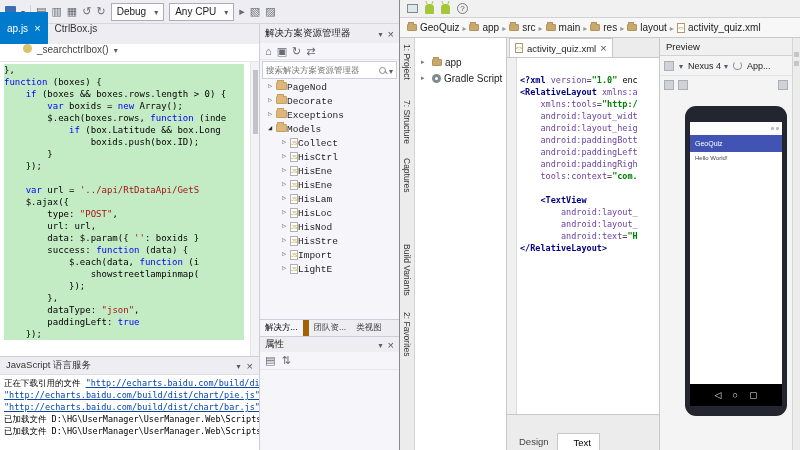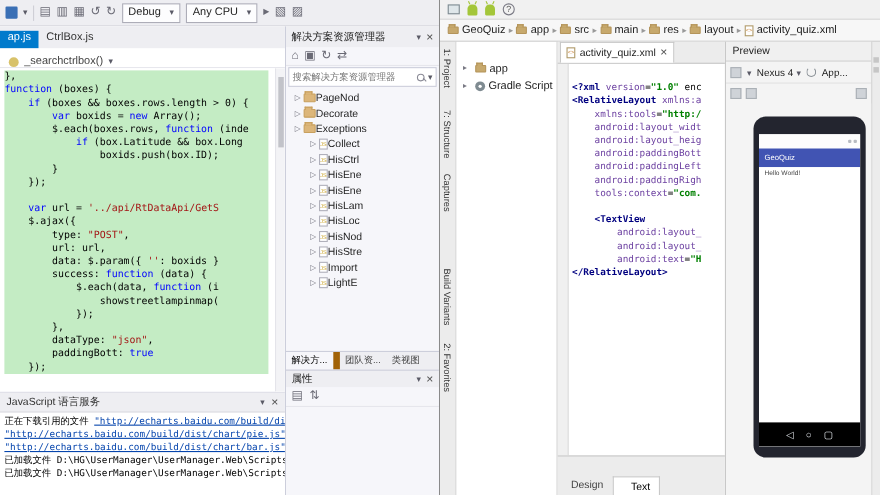--- a/index.html
+++ b/index.html
@@ -11,24 +11,24 @@
   .vs-toolbar { height: 24px; background: #eeeef2; border-bottom: 1px solid #d6d6dd; display: flex; align-items: center; gap: 5px; padding: 0 5px; }
   .blue-sq { width: 11px; height: 11px; background: #3a6fb5; border-radius: 1px; display: inline-block; }
   .gico { color: #6a6a75; font-size: 11px; line-height: 11px; }
   .tsep { width: 1px; height: 14px; background: #cfcfd6; }
   .vs-combo { background: #fdfdfe; border: 1px solid #adadb8; height: 18px; display: flex; align-items: center; gap: 8px; padding: 0 5px; font-size: 10px; color: #222; }
   .caret::after { content: "▾"; font-size: 8px; color: #5a5a66; }
   .x::after { content: "×"; font-size: 11px; color: #555; }
   .vs-main { position: absolute; top: 24px; left: 0; right: 0; bottom: 0; display: flex; }
   .vs-left { width: 260px; display: flex; flex-direction: column; border-right: 1px solid #cccedb; background: #fff; }
   .vs-tabs { height: 20px; display: flex; background: #eeeef2; align-items: flex-end; }
-  .vs-tab { height: 16px; display: flex; align-items: center; gap: 23px; padding: 0 7px; font-size: 10px; color: #333; flex-direction: column; }
+  .vs-tab { height: 32px; display: flex; align-items: center; gap: 6px; padding: 0 7px; font-size: 10px; color: #333; }
   .vs-tab.active { background: #007acc; color: #fff; }
   .vs-tab.active .x::after { color: #fff; }
-  .vs-navbar { height: 18px; background: #fff; border-bottom: 1px solid #e5e5ec; display: flex; align-items: flex-end; gap: 5px; padding: 0 8px; color: #444; font-size: 10px; }
+  .vs-navbar { height: 18px; background: #fff; border-bottom: 1px solid #e5e5ec; display: flex; align-items: flex-start; gap: 5px; padding: 0 23px; color: #444; font-size: 10px; }
   .nav-ic { width: 9px; height: 9px; background: #d8c26a; border-radius: 50%; display: inline-block; }
   .vs-code { flex: 1; position: relative; background: #fff; overflow: hidden; font-family: "DejaVu Sans Mono", monospace; font-size: 9px; line-height: 12px; padding: 2px 0 0 4px; }
   .green { background: #c4ecc4; width: 240px; }
   .cl { white-space: pre; height: 12px; }
   .vs-code .c-k { color: #0000ff; }
   .vs-code .c-s { color: #a31515; }
   .vs-code .c-p { color: #000; }
   .vscroll { position: absolute; right: 0; top: 0; bottom: 0; width: 9px; background: #f3f3f6; border-left: 1px solid #e4e4ea; }
   .vscroll .thumb { position: absolute; top: 8px; left: 2px; width: 5px; height: 64px; background: #c2c3c9; }
   .vs-output { height: 94px; border-top: 1px solid #cccedb; display: flex; flex-direction: column; background: #fff; }
@@ -40,21 +40,21 @@
 
   
   .vs-se { flex: 1; display: flex; flex-direction: column; background: #f6f6fa; }
   .se-header { height: 19px; display: flex; align-items: center; gap: 5px; padding: 0 5px; font-size: 9.5px; color: #222; background: #eeeef2; }
   .se-toolbar { height: 17px; display: flex; align-items: center; gap: 5px; padding: 0 5px; background: #f6f6fa; border-bottom: 1px solid #e6e6ec; }
   .se-search { height: 18px; margin: 1px 2px; background: #fff; border: 1px solid #cccedb; display: flex; align-items: center; padding: 0 3px; gap: 3px; }
   .se-search input { border: none; outline: none; flex: 1; font-size: 8.5px; color: #777; width: 10px; font-family: inherit; background: transparent; }
   .mag { width: 7px; height: 7px; border: 1.2px solid #8a8a96; border-radius: 50%; position: relative; flex: none; }
   .mag::after { content: ""; position: absolute; width: 4px; height: 1.2px; background: #8a8a96; transform: rotate(45deg); right: -3px; bottom: -1px; }
   .se-tree { height: 239px; overflow: hidden; padding-top: 2px; font-size: 9.5px; }
-  .trow { height: 14px; display: flex; align-items: center; gap: 0; padding-left: 8px; color: #1e1e1e; }
+  .trow { height: 14px; display: flex; gap: 0; padding-left: 8px; color: #1e1e1e; font-family: Liberation Mono, monospace; }
   .trow.child { padding-left: 22px; }
   .arr-c { font-size: 7px; color: #7a7a85; width: 8px; }
   .arr-c::after { content: "▷"; }
   .arr-e { font-size: 7px; color: #2b2b2b; width: 8px; }
   .arr-e::after { content: "◢"; }
   .fold-ic { width: 11px; height: 8px; background: #dcb67a; border: 1px solid #c8a05e; border-radius: 1px; position: relative; flex: none; }
   .fold-ic::before { content: ""; position: absolute; top: -3px; left: 0; width: 5px; height: 2px; background: #dcb67a; border: 1px solid #c8a05e; border-bottom: none; }
   .js-ic { width: 8px; height: 10px; background: #fff; border: 1px solid #b0b0bb; font-size: 5px; color: #c9a227; display: flex; align-items: flex-end; justify-content: center; flex: none; }
   .js-ic::after { content: "JS"; }
   .se-bottom-tabs { height: 17px; display: flex; border-top: 1px solid #cccedb; background: #eeeef2; font-size: 8.5px; }
@@ -184,21 +184,21 @@
               <div class="cl"><span class="c-p">    $.ajax({</span></div>
               <div class="cl"><span class="c-p">        type: </span><span class="c-s">"POST"</span><span class="c-p">,</span></div>
               <div class="cl"><span class="c-p">        url: url,</span></div>
               <div class="cl"><span class="c-p">        data: $.param({ </span><span class="c-s">''</span><span class="c-p">: boxids }</span></div>
               <div class="cl"><span class="c-p">        success: </span><span class="c-k">function</span><span class="c-p"> (data) {</span></div>
               <div class="cl"><span class="c-p">            $.each(data, </span><span class="c-k">function</span><span class="c-p"> (i</span></div>
               <div class="cl"><span class="c-p">                showstreetlampinmap(</span></div>
               <div class="cl"><span class="c-p">            });</span></div>
               <div class="cl"><span class="c-p">        },</span></div>
               <div class="cl"><span class="c-p">        dataType: </span><span class="c-s">"json"</span><span class="c-p">,</span></div>
-              <div class="cl"><span class="c-p">        paddingBott: </span><span class="c-k">true</span></div>
+              <div class="cl"><span class="c-p">        paddingLeft: </span><span class="c-k">true</span></div>
               <div class="cl"><span class="c-p">    });</span></div>
             </div>
           <div class="vscroll">
             <div class="thumb"></div>
           </div>
         </div>
         <div class="vs-output">
           <div class="vs-output-header">
             <span>JavaScript 语言服务</span>
             <span class="sp"></span>
@@ -241,20 +241,25 @@
             </div>
           <div class="trow">
               <span class="arr-c"></span>
               <span class="fold-ic"></span>
               <span>Decorate</span>
             </div>
           <div class="trow">
               <span class="arr-c"></span>
               <span class="fold-ic"></span>
               <span>Exceptions</span>
+            </div>
+          <div class="trow">
+              <span class="arr-e"></span>
+              <span class="fold-ic"></span>
+              <span>Models</span>
             </div>
           <div class="trow child">
               <span class="arr-c"></span>
               <span class="js-ic"></span>
               <span>Collect</span>
             </div>
           <div class="trow child">
               <span class="arr-c"></span>
               <span class="js-ic"></span>
               <span>HisCtrl</span>

